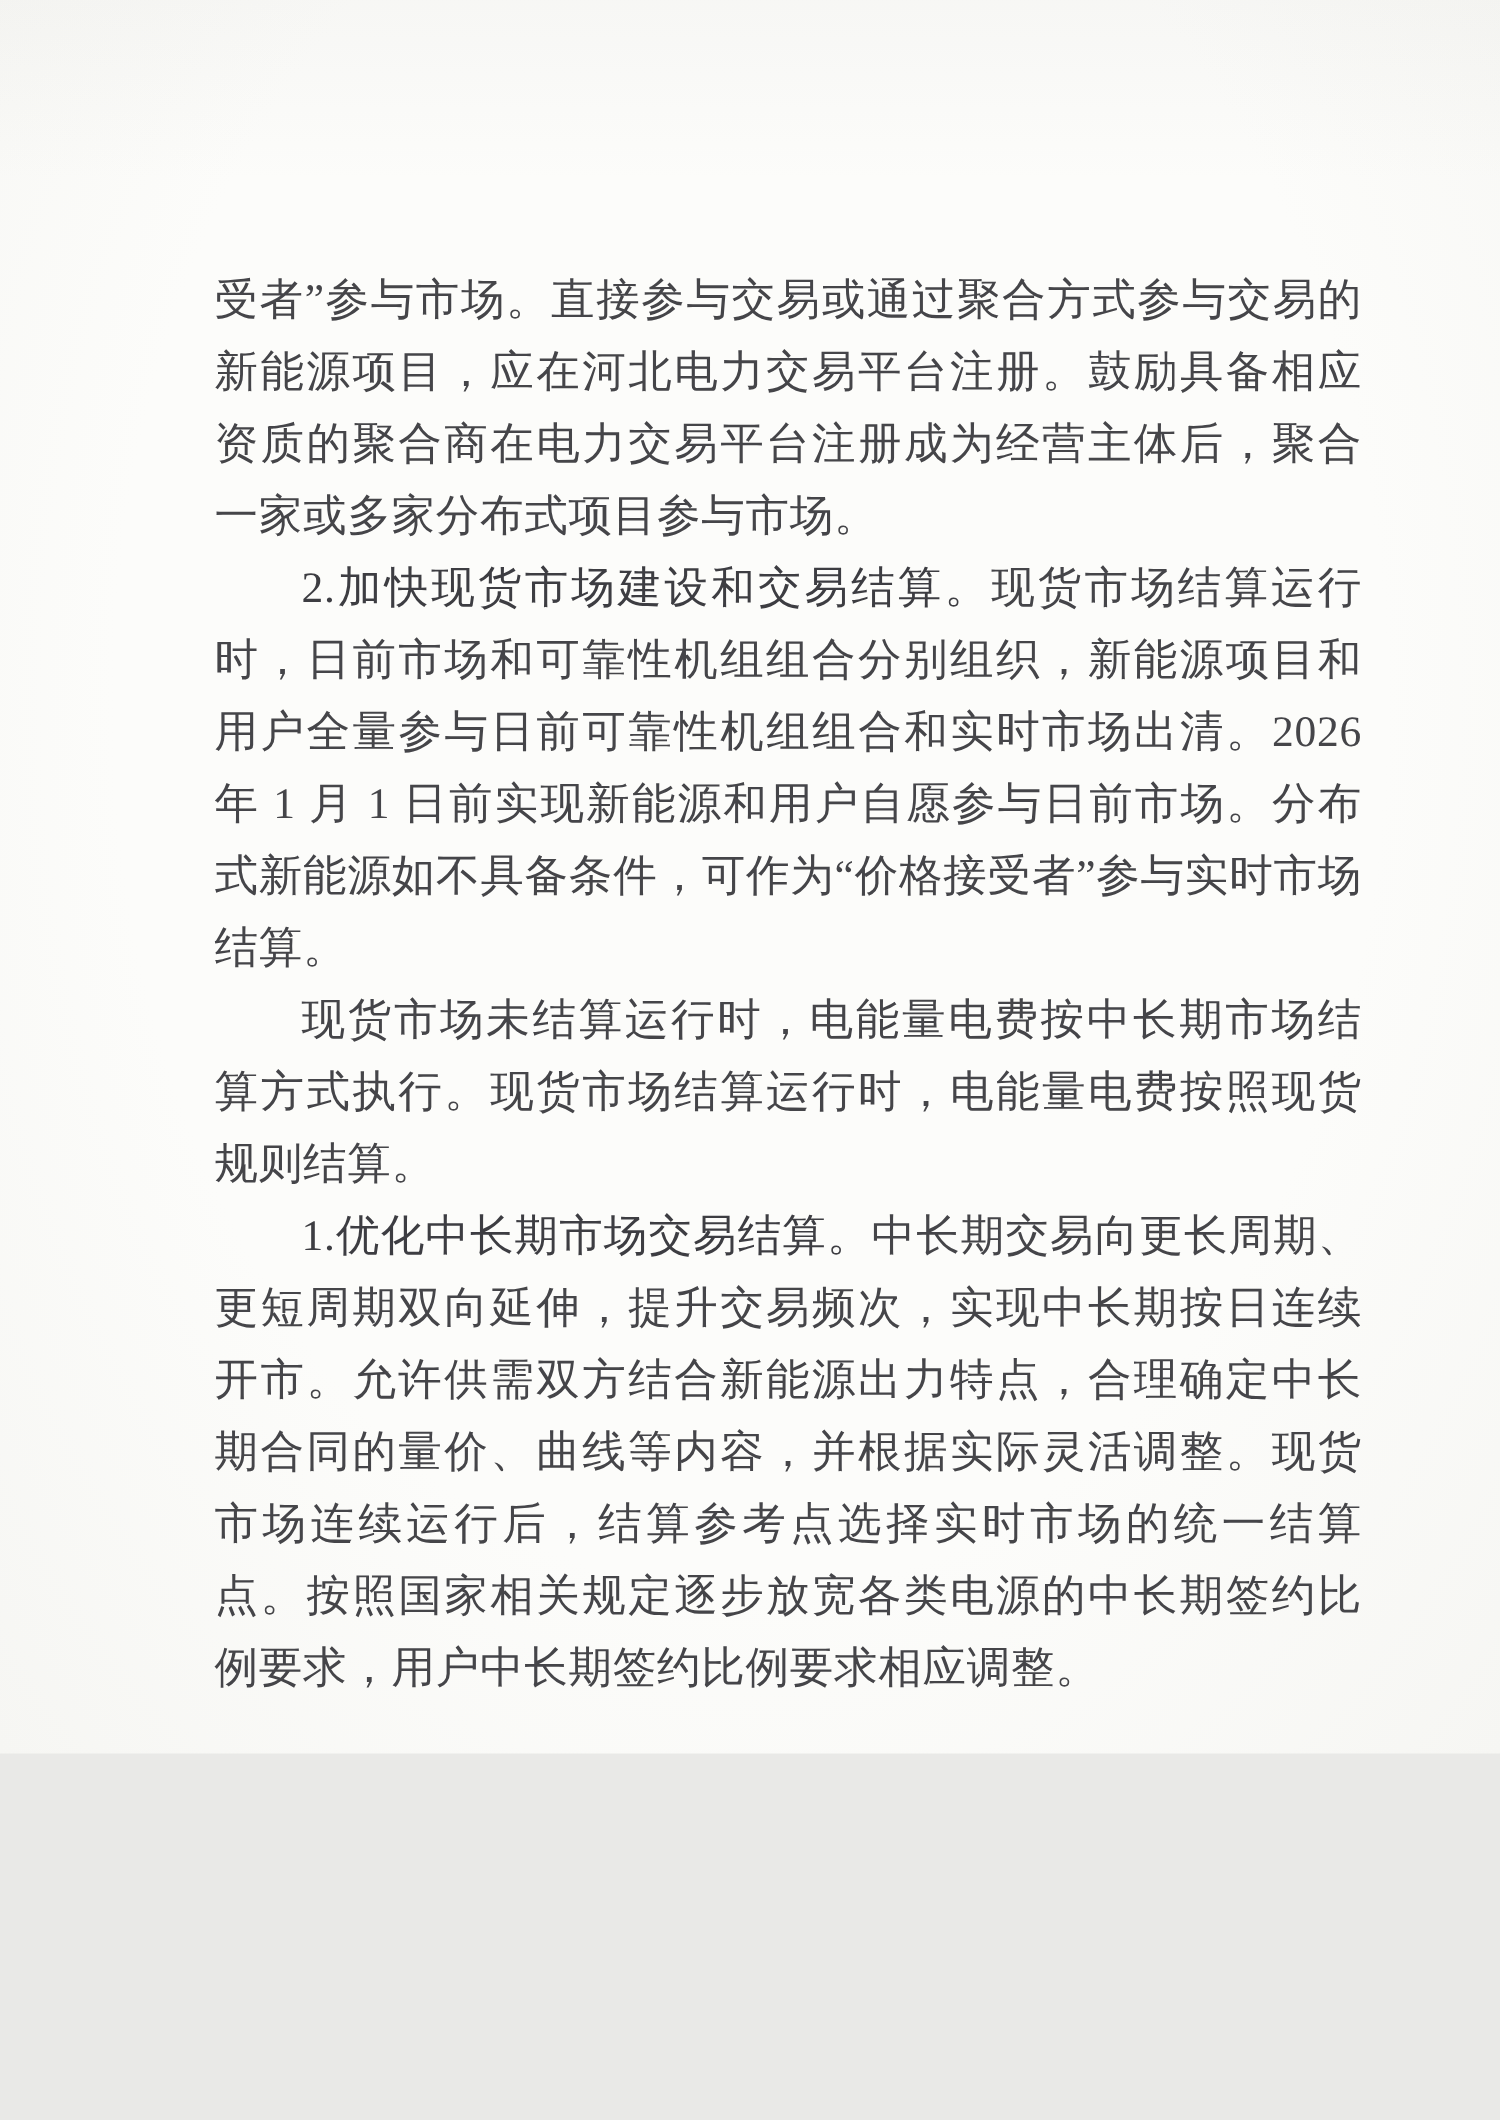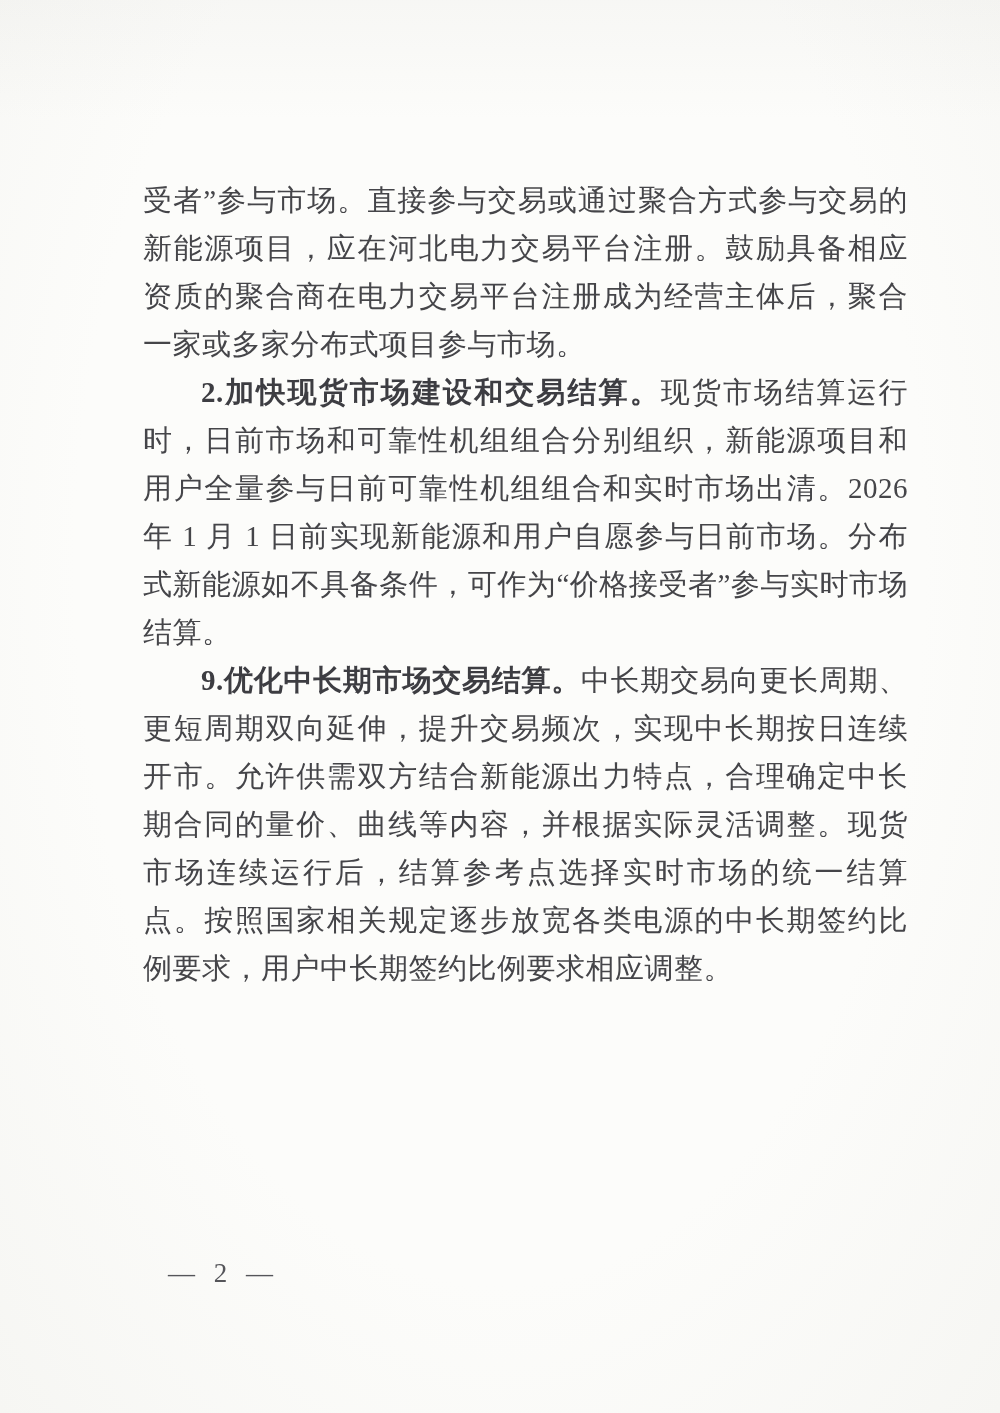--- a/index.html
+++ b/index.html
@@ -8,21 +8,21 @@
   }
   body {
     width: 1000px;
     height: 1413px;
     background: #e9e9e7;
     font-family: "Liberation Serif", "DejaVu Serif", serif;
   }
   .page {
     position: relative;
     width: 1000px;
-    height: 1413px;
+    height: 1169px;
     background:
       radial-gradient(ellipse at 50% 40%, #fcfcfa 60%, #f6f6f3 100%);
     overflow: hidden;
     color: #45454a;
   }
   
   .scan-noise {
     position: absolute;
     top: 0; left: 0;
     width: 100%; height: 120px;
@@ -41,21 +41,21 @@
     color: #454549;
   }
   .para {
     margin: 0;
     text-indent: 0;
   }
   .para.indent {
     text-indent: 2em;
   }
   .para .lead {
-    font-weight: bold;
+    font-weight: normal;
     color: #3d3d42;
     letter-spacing: 0.5px;
   }
   .footer {
     position: absolute;
     left: 168px;
     top: 1258px;
     font-size: 27px;
     letter-spacing: 6px;
     color: #55555a;
@@ -65,19 +65,20 @@
 <body>
 
 <div class="page">
   <div class="scan-noise"></div>
 
   <div class="body-text">
     <p class="para"><span>受者”参与市场。直接参与交易或通过聚合方式参与交易的新能源项目，应在河北电力交易平台注册。鼓励具备相应资质的聚合商在电力交易平台注册成为经营主体后，聚合一家或多家分布式项目参与市场。</span></p>
 
     <p class="para indent"><span class="lead">2.加快现货市场建设和交易结算。</span><span>现货市场结算运行时，日前市场和可靠性机组组合分别组织，新能源项目和用户全量参与日前可靠性机组组合和实时市场出清。2026 年 1 月 1 日前实现新能源和用户自愿参与日前市场。分布式新能源如不具备条件，可作为“价格接受者”参与实时市场结算。</span></p>
 
+    <p class="para indent"><span>现货市场未结算运行时，电能量电费按中长期市场结算方式执行。现货市场结算运行时，电能量电费按照现货规则结算。</span></p>
 
 
-    <p class="para indent"><span class="lead">9.优化中长期市场交易结算。</span><span>中长期交易向更长周期、更短周期双向延伸，提升交易频次，实现中长期按日连续开市。允许供需双方结合新能源出力特点，合理确定中长期合同的量价、曲线等内容，并根据实际灵活调整。现货市场连续运行后，结算参考点选择实时市场的统一结算点。按照国家相关规定逐步放宽各类电源的中长期签约比例要求，用户中长期签约比例要求相应调整。</span></p>
+    <p class="para indent"><span class="lead">1.优化中长期市场交易结算。</span><span>中长期交易向更长周期、更短周期双向延伸，提升交易频次，实现中长期按日连续开市。允许供需双方结合新能源出力特点，合理确定中长期合同的量价、曲线等内容，并根据实际灵活调整。现货市场连续运行后，结算参考点选择实时市场的统一结算点。按照国家相关规定逐步放宽各类电源的中长期签约比例要求，用户中长期签约比例要求相应调整。</span></p>
   </div>
 
   <div class="footer">— 2 —</div>
 </div>
 
 </body></html>

